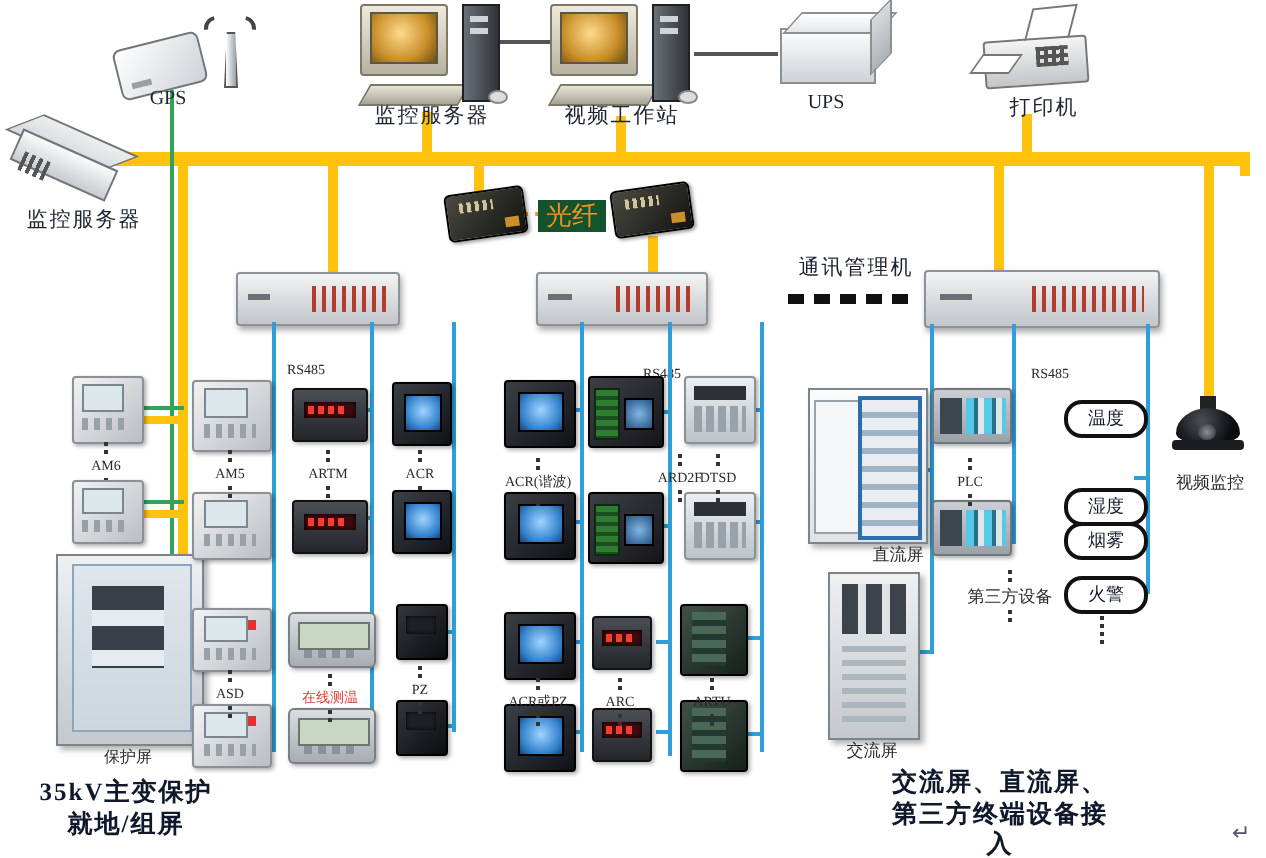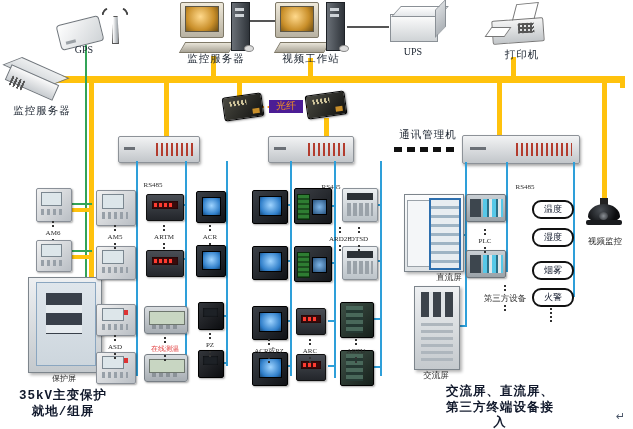--- a/index.html
+++ b/index.html
@@ -7,21 +7,21 @@
          font-family:"Liberation Serif","DejaVu Serif",serif;}
   .wire{position:absolute;}
   .y{background:#FFC20D;}
   .b{background:#2E9FD9;}
   .g{background:#33A457;}
   .k{background:#555;}
   .lbl{position:absolute;font-size:10px;line-height:1.25;color:#1b2430;text-align:center;white-space:pre-line;}
   .lbl-sm{font-size:7px;color:#2b2b2b;letter-spacing:0;}
   .lbl-cap{font-size:12.5px;font-weight:bold;color:#10182b;letter-spacing:1px;}
   .lbl-red{color:#E03A3A;}
-  .lbl-orange{color:#F7941D;background:#4c1d95;padding:0 2px;font-size:10px;text-align:center;}
+  .lbl-orange{color:#F7941D;background:#14532d;padding:0 2px;font-size:13px;text-align:center;}
   .vd{position:absolute;width:2px;background:repeating-linear-gradient(#333 0 2px,transparent 2px 4px);}
   .dlabel{display:flex;flex-direction:column;align-items:center;}
   .dlabel::before,.dlabel::after{content:"";width:2px;height:7px;margin:1px auto;
       background:repeating-linear-gradient(#333 0 2px,transparent 2px 4px);}
   
   .dev{position:absolute;border-radius:2px;box-shadow:1px 1px 2px rgba(0,0,0,.35);}
   .relay{background:linear-gradient(135deg,#f2f2f2,#b9bec4);border:1px solid #8a9098;}
   .relay::before{content:"";position:absolute;left:12%;top:10%;width:55%;height:38%;
       background:#dde6ea;border:1px solid #7b8790;}
   .relay::after{content:"";position:absolute;left:12%;top:62%;width:70%;height:20%;
@@ -269,21 +269,21 @@
   </div>
   <div class="lbl" style="left:494px;top:48px;width:56px;font-size:10.5px;letter-spacing:1px;">打印机</div>
 
   <div class="dev relay" style="left:36px;top:188px;width:34px;height:32px;"></div>
   <div class="lbl lbl-sm dlabel" style="left:36px;top:220px;width:34px;">
     <span>AM6</span>
   </div>
   <div class="dev relay" style="left:36px;top:240px;width:34px;height:30px;"></div>
   <div class="cab cab-prot" style="left:28px;top:277px;width:72px;height:94px;"></div>
   <div class="lbl lbl-sm" style="left:28px;top:374px;width:72px;font-size:8px;">保护屏</div>
-  <div class="lbl lbl-cap" style="left:6px;top:389px;width:114px;font-family:Liberation Mono, monospace;">35kV主变保护
+  <div class="lbl lbl-cap" style="left:6px;top:389px;width:114px;">35kV主变保护
 就地/组屏</div>
 
   <div class="dev relay" style="left:96px;top:190px;width:38px;height:34px;"></div>
   <div class="dev relay" style="left:96px;top:246px;width:38px;height:32px;"></div>
   <div class="lbl lbl-sm dlabel" style="left:96px;top:224px;width:38px;">
     <span>AM5</span>
   </div>
   <div class="dev mred" style="left:146px;top:194px;width:36px;height:25px;"></div>
   <div class="dev mred" style="left:146px;top:250px;width:36px;height:25px;"></div>
   <div class="lbl lbl-sm dlabel" style="left:146px;top:224px;width:36px;">
@@ -309,20 +309,23 @@
     <span>在线测温</span>
   </div>
   <div class="dev mdark" style="left:198px;top:302px;width:24px;height:26px;"></div>
   <div class="dev mdark" style="left:198px;top:350px;width:24px;height:26px;"></div>
   <div class="lbl lbl-sm dlabel" style="left:196px;top:332px;width:28px;">
     <span>PZ</span>
   </div>
 
   <div class="dev mblue" style="left:252px;top:190px;width:34px;height:32px;"></div>
   <div class="dev mblue" style="left:252px;top:246px;width:34px;height:32px;"></div>
+  <div class="lbl lbl-sm dlabel" style="left:242px;top:228px;width:54px;">
+    <span>ACR(谐波)</span>
+  </div>
   <div class="dev ard" style="left:294px;top:188px;width:36px;height:34px;"></div>
   <div class="dev ard" style="left:294px;top:246px;width:36px;height:34px;"></div>
   <div class="lbl lbl-sm dlabel" style="left:294px;top:226px;width:36px;margin-left:28px;">
     <span>ARD2F</span>
   </div>
   <div class="dev dtsd" style="left:342px;top:188px;width:34px;height:32px;"></div>
   <div class="dev dtsd" style="left:342px;top:246px;width:34px;height:32px;"></div>
   <div class="lbl lbl-sm dlabel" style="left:342px;top:226px;width:34px;">
     <span>DTSD</span>
   </div>
@@ -352,21 +355,21 @@
   <div class="lbl lbl-sm dlabel" style="left:466px;top:228px;width:38px;">
     <span>PLC</span>
   </div>
   <div class="lbl lbl-sm dlabel" style="left:474px;top:284px;width:62px;font-size:8.5px;justify-content:center;">
     <span>第三方设备</span>
   </div>
 
   <div class="pill" style="left:532px;top:200px;">
     <span>温度</span>
   </div>
-  <div class="pill" style="left:532px;top:228px;">
+  <div class="pill" style="left:532px;top:244px;">
     <span>湿度</span>
   </div>
   <div class="pill" style="left:532px;top:261px;">
     <span>烟雾</span>
   </div>
   <div class="pill" style="left:532px;top:288px;">
     <span>火警</span>
   </div>
   <div class="vd" style="left:550px;top:308px;height:16px;"></div>
 

